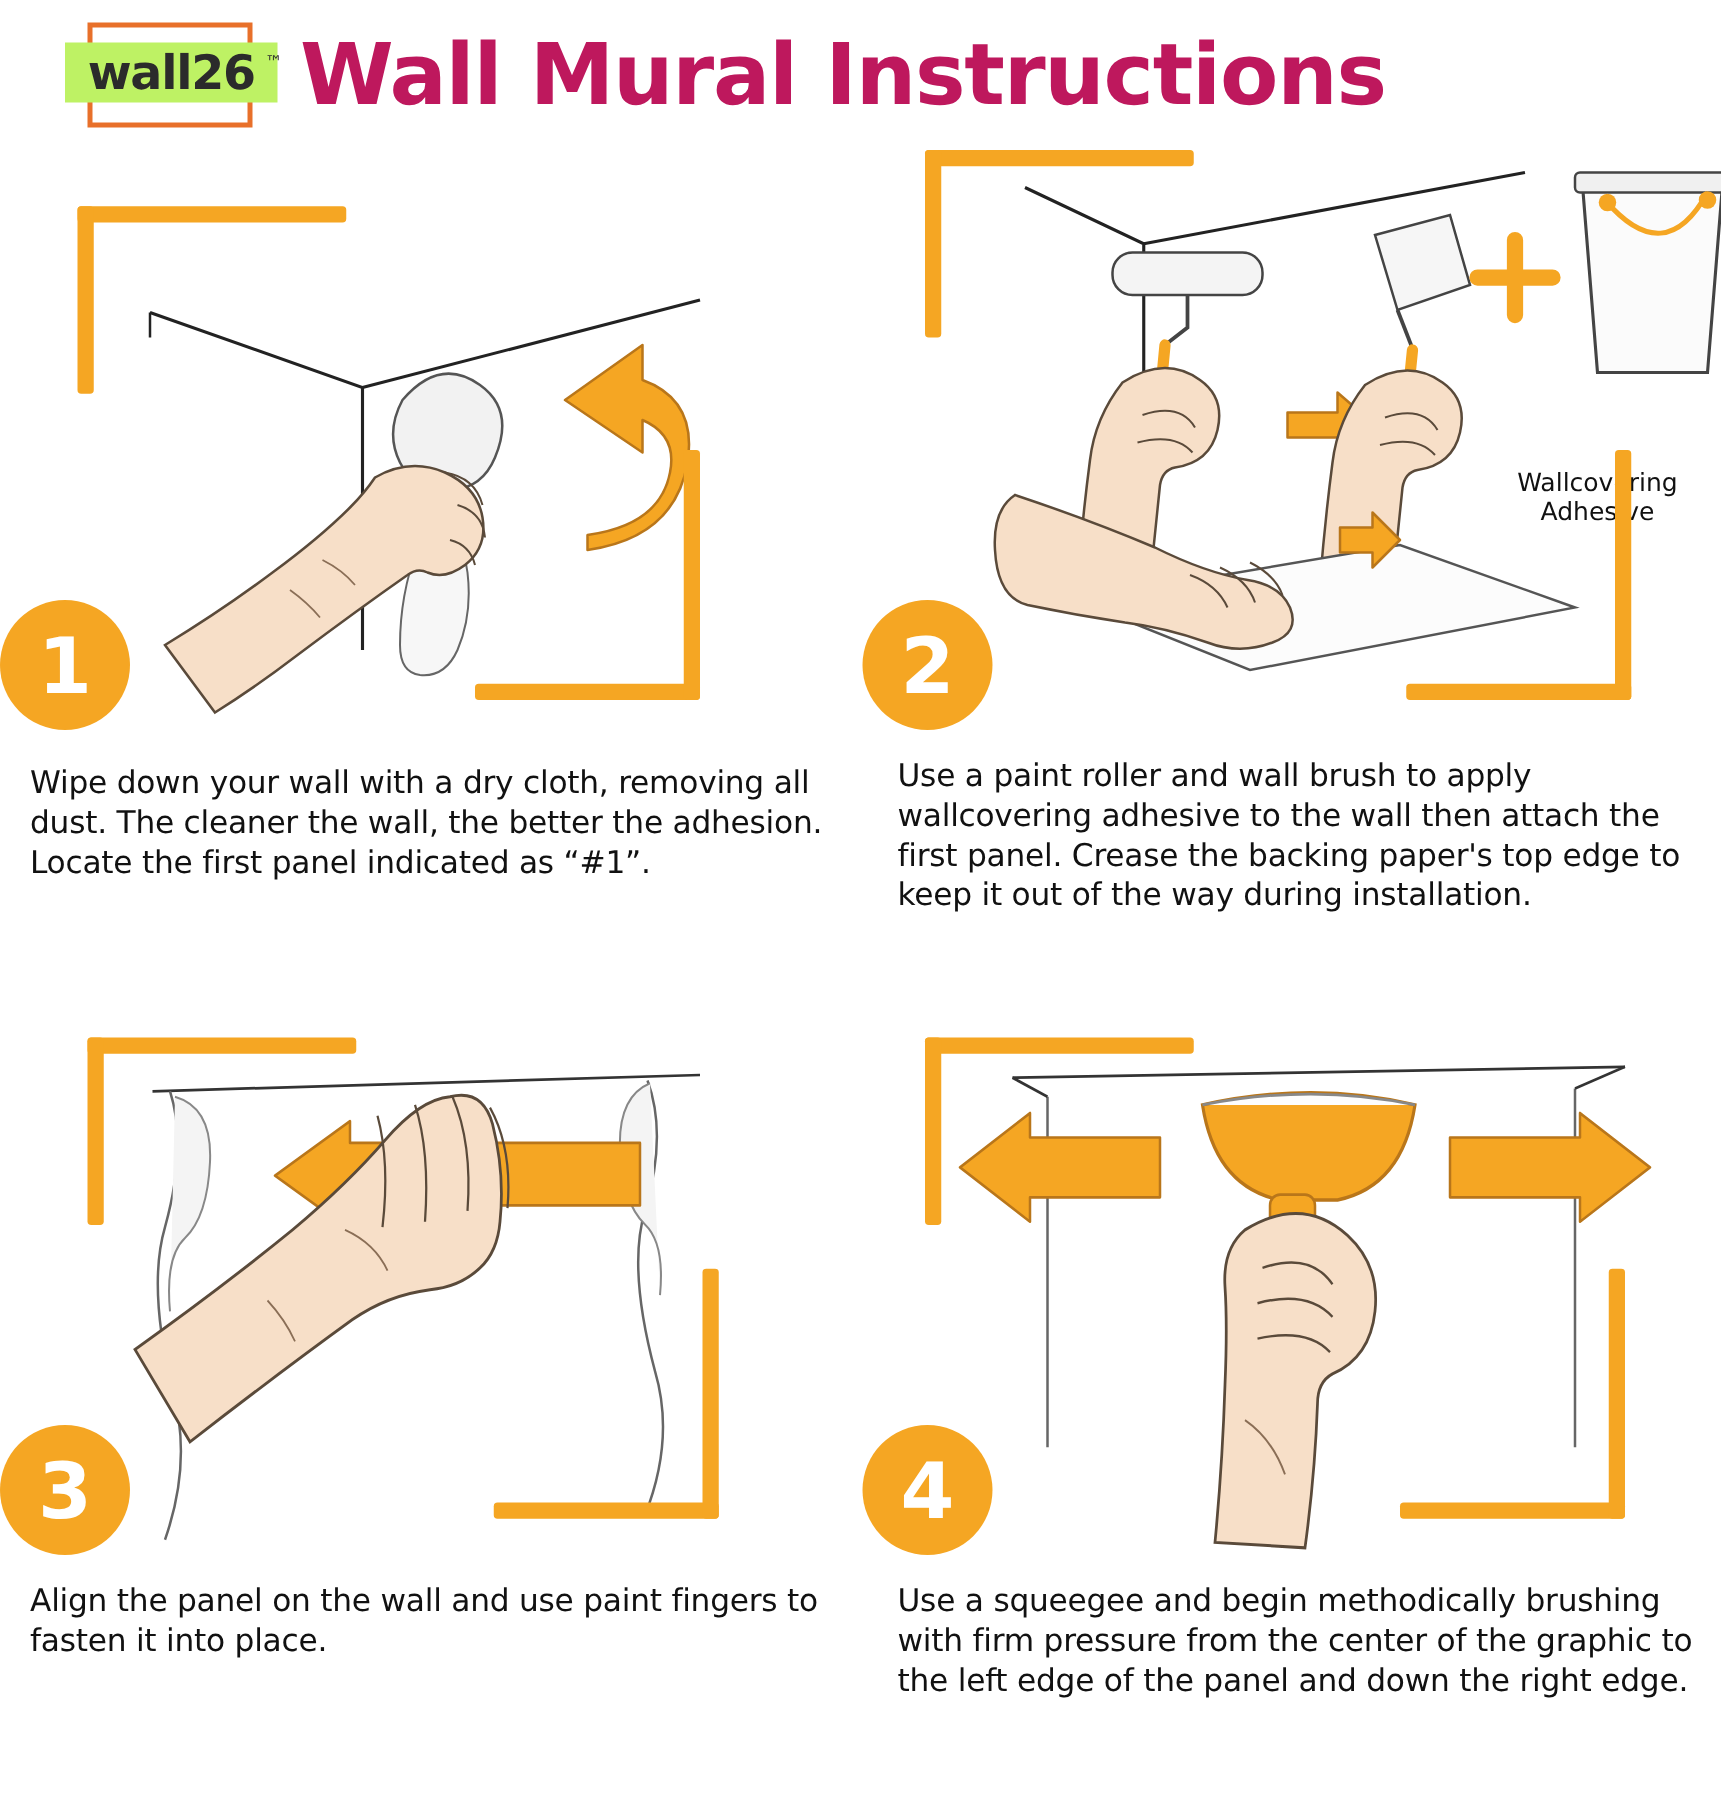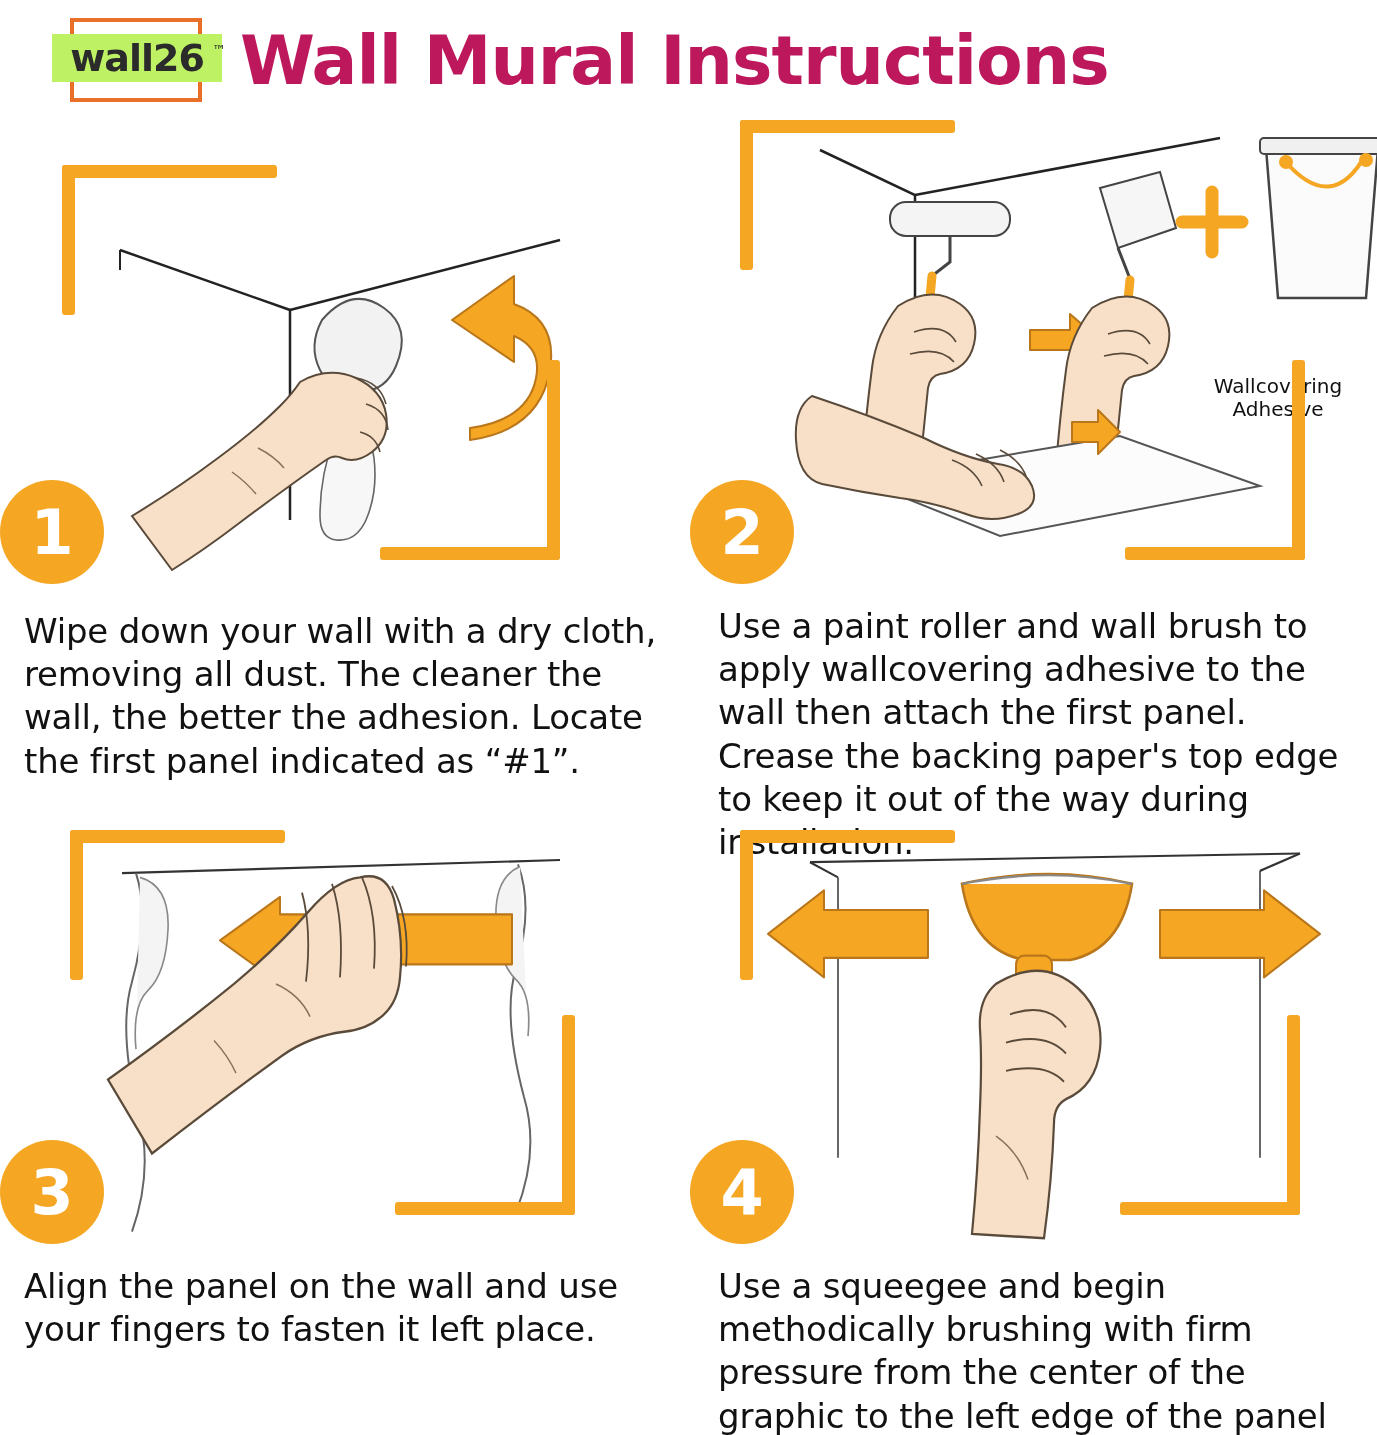--- a/index.html
+++ b/index.html
@@ -114,21 +114,21 @@
     font-size: 62px;
     font-weight: bold;
     display: flex;
     align-items: center;
     justify-content: center;
     font-family: "DejaVu Sans", sans-serif;
     z-index: 5;
   }
 
   .step-text {
-    font-size: 34px;
+    font-size: 25px;
     line-height: 1.27;
     color: #111111;
     font-family: "DejaVu Sans", sans-serif;
     letter-spacing: -0.2px;
   }
 
   
   #step1 { }
   #step1 .bracket.tl { left: 62px; top: 45px; width: 215px; height: 150px; }
   #step1 .bracket.br { left: 380px; top: 240px; width: 180px; height: 200px; }
@@ -300,21 +300,21 @@
     </div>
     <div class="bracket tl">
         <span class="h"></span>
         <span class="v"></span>
       </div>
     <div class="bracket br">
         <span class="h"></span>
         <span class="v"></span>
       </div>
     <div class="badge">3</div>
-    <div class="step-text">Align the panel on the wall and use your fingers to fasten it left place.</div>
+    <div class="step-text">Align the panel on the wall and use paint fingers to fasten it into place.</div>
   </div>
 
   <div class="step" id="step4">
     <div class="step-art">
       <svg class="art-svg" viewBox="0 0 677 460" preserveAspectRatio="none">
 
         <path d="M110 48 L600 40" fill="none" stroke="#333" stroke-width="2"></path>
         <path d="M138 62 L138 320" fill="none" stroke="#666" stroke-width="2"></path>
         <path d="M560 56 L560 320" fill="none" stroke="#666" stroke-width="2"></path>
         <path d="M110 48 L138 62" fill="none" stroke="#333" stroke-width="2"></path>

